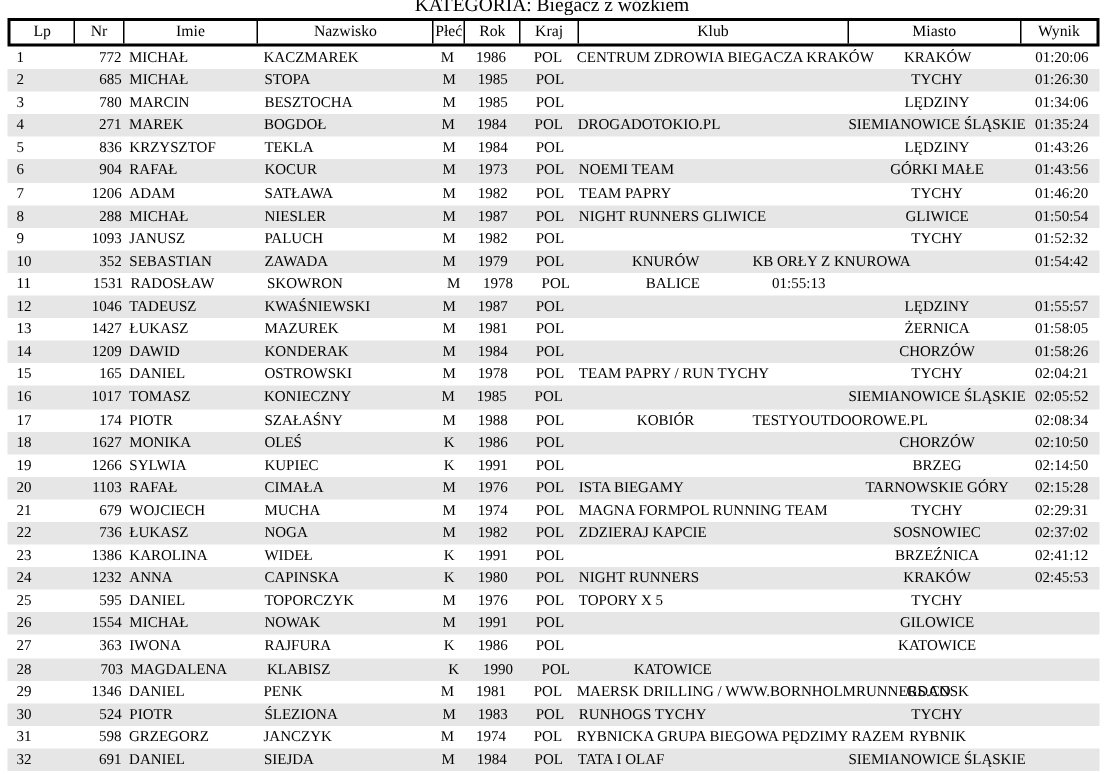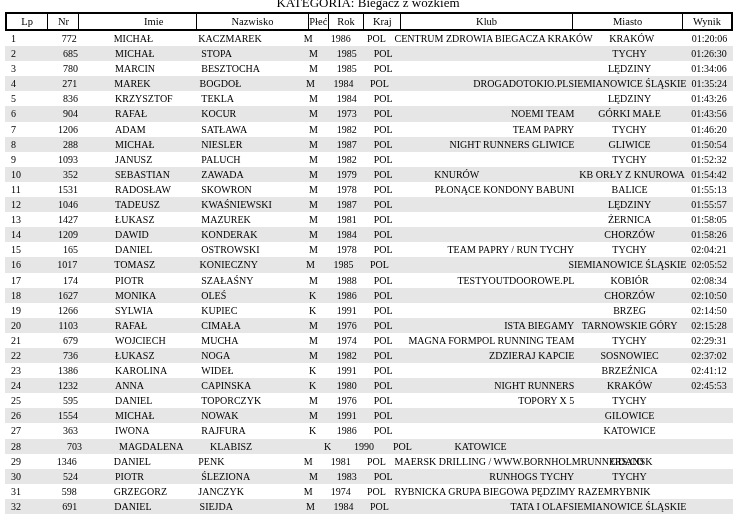--- a/index.html
+++ b/index.html
@@ -53,26 +53,26 @@
   }
   .trow.stripe { background: #e6e6e6; }
   .cell {
     box-sizing: border-box;
     white-space: nowrap;
     overflow: visible;
   }
   
   .c-lp       { width: 44px; padding-left: 6px; }
   .c-nr       { width: 33px; text-align: right; }
-  .c-imie     { width: 91px; padding-left: 5px; margin-left: 32px; }
+  .c-imie     { width: 91px; padding-left: 5px; }
   .c-nazwisko { width: 119px; padding-left: 5px; }
-  .c-plec     { width: 21px; }
+  .c-plec     { width: 21px; text-align: center; }
   .c-rok      { width: 38px; text-align: center; }
   .c-kraj     { width: 39px; text-align: center; }
-  .c-klub     { width: 183px; text-align: right; }
+  .c-klub     { width: 183px; text-align: left; }
   .c-miasto   { width: 117px; text-align: center; }
   .c-wynik    { width: 51px; text-align: center; }
   .hcell.c-lp, .hcell.c-imie, .hcell.c-nazwisko { padding-left: 0; text-align: center; }
 </style>
 </head>
 <body>
 
 <div class="title-clip">
   <div class="title">KATEGORIA: Biegacz z wózkiem</div>
 </div>
@@ -212,21 +212,20 @@
         <div class="cell c-wynik">01:54:42</div>
       </div>
       <div class="trow">
         <div class="cell c-lp">11</div>
         <div class="cell c-nr">1531</div>
         <div class="cell c-imie">RADOSŁAW</div>
         <div class="cell c-nazwisko">SKOWRON</div>
         <div class="cell c-plec">M</div>
         <div class="cell c-rok">1978</div>
         <div class="cell c-kraj">POL</div>
-        <div class="cell c-klub">PŁONĄCE KONDONY BABUNI</div>
         <div class="cell c-miasto">BALICE</div>
         <div class="cell c-wynik">01:55:13</div>
       </div>
       <div class="trow stripe">
         <div class="cell c-lp">12</div>
         <div class="cell c-nr">1046</div>
         <div class="cell c-imie">TADEUSZ</div>
         <div class="cell c-nazwisko">KWAŚNIEWSKI</div>
         <div class="cell c-plec">M</div>
         <div class="cell c-rok">1987</div>
@@ -284,22 +283,22 @@
         <div class="cell c-wynik">02:05:52</div>
       </div>
       <div class="trow">
         <div class="cell c-lp">17</div>
         <div class="cell c-nr">174</div>
         <div class="cell c-imie">PIOTR</div>
         <div class="cell c-nazwisko">SZAŁAŚNY</div>
         <div class="cell c-plec">M</div>
         <div class="cell c-rok">1988</div>
         <div class="cell c-kraj">POL</div>
+        <div class="cell c-miasto">KOBIÓR</div>
         <div class="cell c-klub">TESTYOUTDOOROWE.PL</div>
-        <div class="cell c-miasto">KOBIÓR</div>
         <div class="cell c-wynik">02:08:34</div>
       </div>
       <div class="trow stripe">
         <div class="cell c-lp">18</div>
         <div class="cell c-nr">1627</div>
         <div class="cell c-imie">MONIKA</div>
         <div class="cell c-nazwisko">OLEŚ</div>
         <div class="cell c-plec">K</div>
         <div class="cell c-rok">1986</div>
         <div class="cell c-kraj">POL</div>

